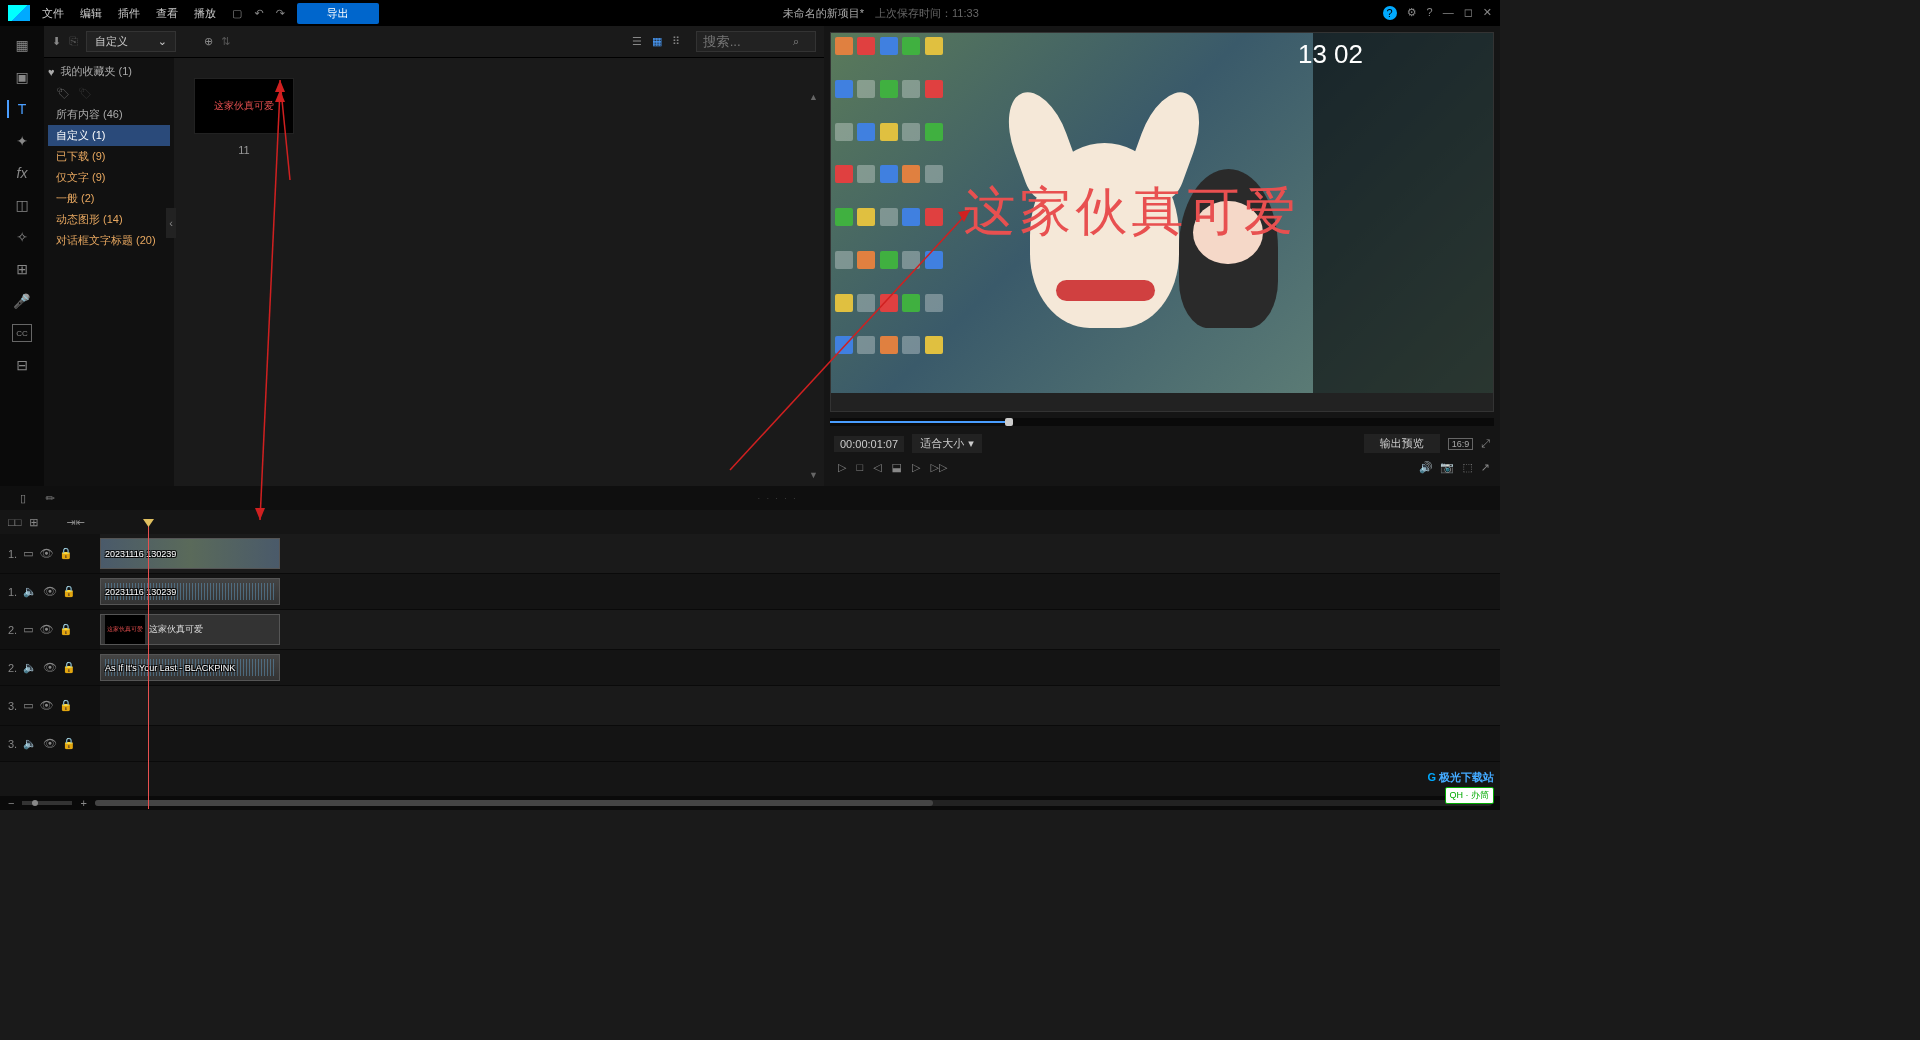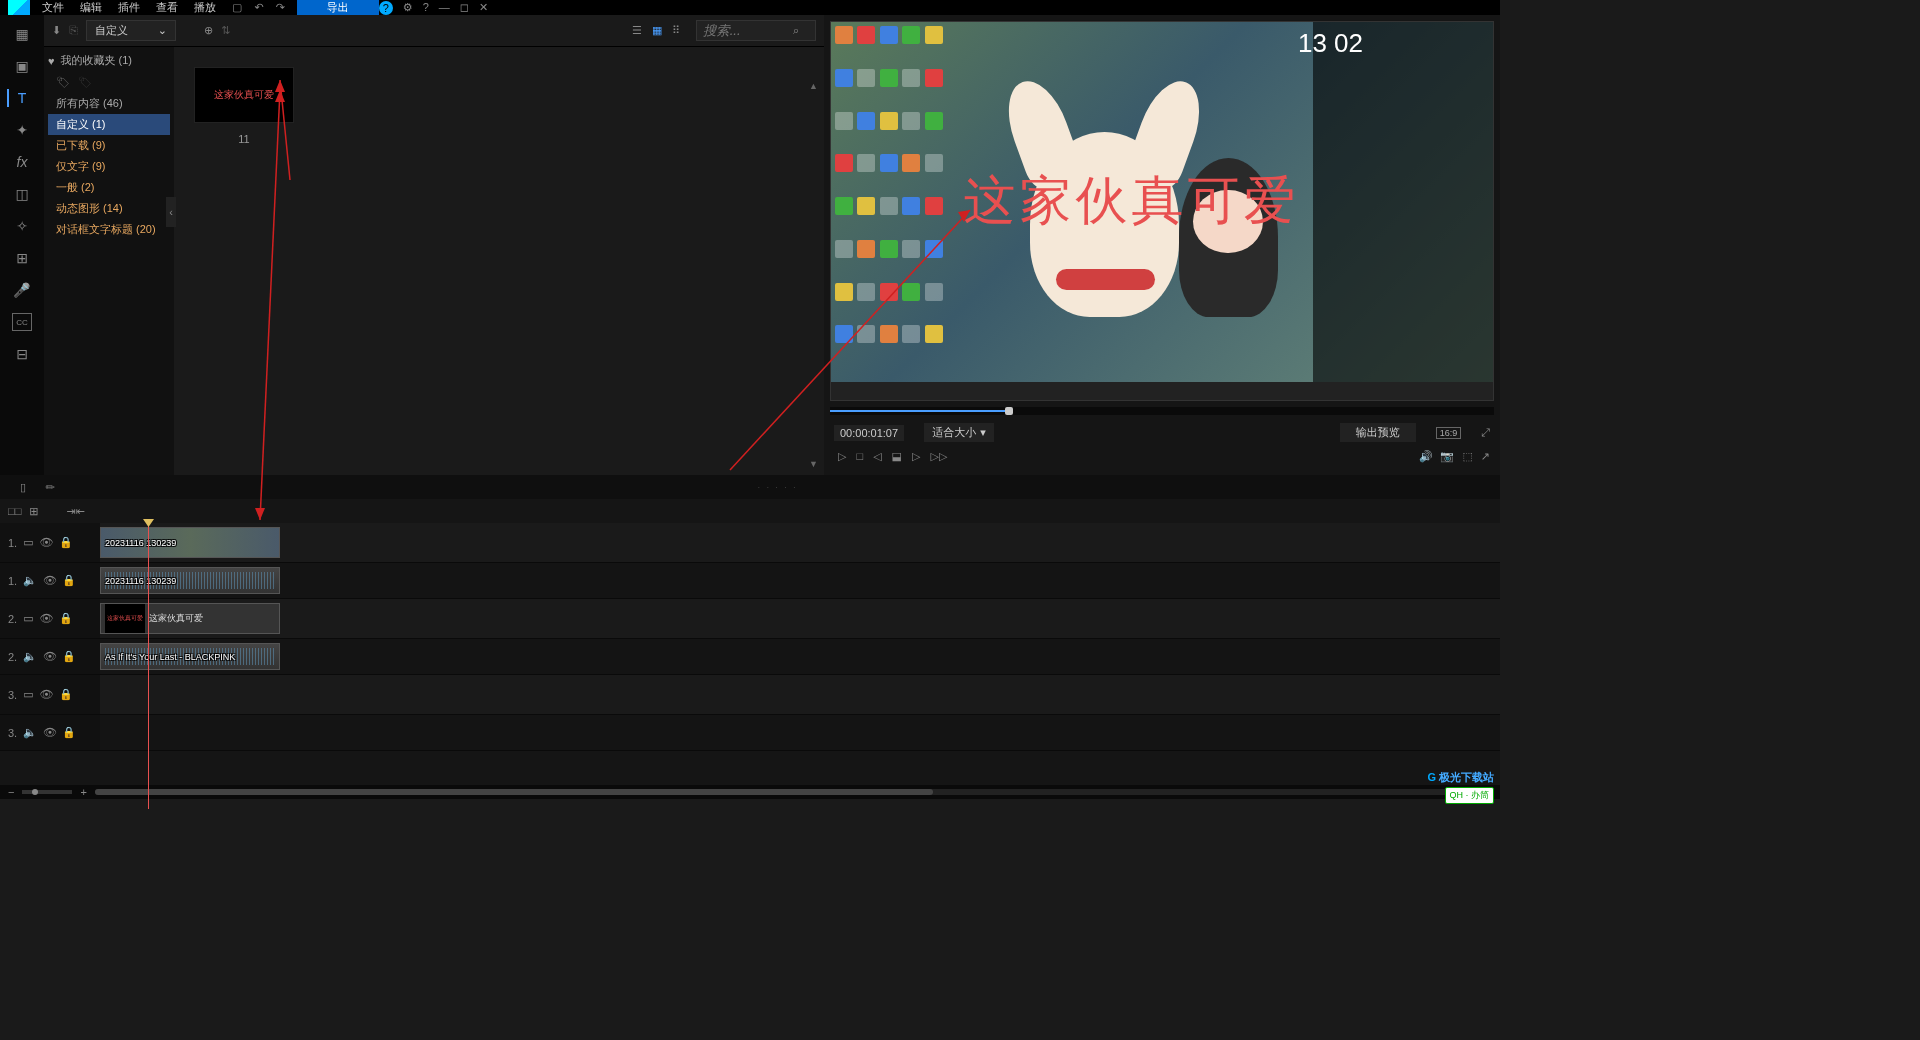--- a/index.html
+++ b/index.html
@@ -1,17 +1,17 @@
 <!DOCTYPE html>
 <html><head>
 <meta charset="utf-8">
 <style>
 * { margin: 0; padding: 0; box-sizing: border-box; font-family: "Microsoft YaHei", Arial, sans-serif; }
 body { background: #1a1a1a; color: #ccc; font-size: 11px; width: 1500px; height: 810px; overflow: hidden; position: relative; }
-.titlebar { height: 15px; background: #000; display: flex; align-items: center; padding: 0 8px; }
+.titlebar { height: 26px; background: #000; display: flex; align-items: center; padding: 0 8px; }
 .logo { width: 22px; height: 16px; background: linear-gradient(135deg, #0ff 50%, #0af 50%); margin-right: 12px; }
 .menu { display: flex; gap: 16px; }
 .menu span { color: #ccc; cursor: pointer; }
 .tb-icons { display: flex; gap: 12px; margin-left: 16px; color: #888; }
 .export-btn { background: #0066cc; color: #fff; padding: 3px 30px; margin-left: 12px; border-radius: 2px; cursor: pointer; }
 .title-center { flex: 1; text-align: center; color: #aaa; }
 .title-center .saved { color: #666; margin-left: 8px; }
 .win-controls { display: flex; gap: 10px; color: #888; }
 .help-icon { background: #0af; border-radius: 50%; width: 14px; height: 14px; text-align: center; line-height: 14px; color: #000; }
 
@@ -21,21 +21,21 @@
 .rail-icon.active { color: #4a9eff; border-left: 2px solid #4a9eff; padding-left: 8px; margin-left: -10px; }
 
 .browser { width: 780px; background: #151515; display: flex; flex-direction: column; }
 .browser-toolbar { height: 32px; background: #1a1a1a; display: flex; align-items: center; padding: 0 8px; gap: 8px; border-bottom: 1px solid #000; }
 .dropdown { background: #222; border: 1px solid #333; padding: 2px 8px; color: #ccc; min-width: 90px; display: flex; justify-content: space-between; align-items: center; cursor: pointer; }
 .spacer { flex: 1; }
 .view-btns { display: flex; gap: 4px; }
 .view-btn { width: 16px; height: 14px; color: #888; cursor: pointer; }
 .view-btn.active { color: #4a9eff; }
 .search-box { background: #222; border: 1px solid #333; padding: 2px 6px; width: 120px; display: flex; align-items: center; }
-.search-box input { background: none; border: none; color: #ccc; width: 90px; outline: none; font-style: italic; }
+.search-box input { background: none; border: none; color: #ccc; width: 90px; outline: none; }
 
 .browser-body { flex: 1; display: flex; }
 .tree { width: 130px; background: #111; padding: 6px 4px; }
 .tree-header { display: flex; align-items: center; gap: 6px; color: #aaa; margin-bottom: 4px; }
 .tree-icons { display: flex; gap: 8px; padding: 4px 8px; color: #666; }
 .tree-item { padding: 3px 8px; color: #e8a860; cursor: pointer; }
 .tree-item.selected { background: #2a4a7a; color: #fff; }
 .tree-item.header { color: #aaa; }
 
 .thumbs { flex: 1; background: #1a1a1a; padding: 20px; position: relative; }
@@ -67,21 +67,21 @@
 .ear.l { left: 0; transform: rotate(-20deg); }
 .ear.r { right: 0; transform: rotate(20deg); }
 .girl { position: absolute; right: 15%; top: 30%; width: 30%; height: 60%; background: #2a2a2a; border-radius: 50% 50% 30% 30%; }
 .girl-face { position: absolute; top: 20%; left: 15%; width: 70%; height: 40%; background: #f5d8c8; border-radius: 50%; }
 .collar { position: absolute; left: 18%; top: 72%; width: 30%; height: 8%; background: #d04040; border-radius: 20px; }
 
 .preview-scrub { height: 8px; background: #0a0a0a; margin: 6px 0; position: relative; }
 .scrub-fill { position: absolute; left: 0; top: 3px; height: 2px; width: 27%; background: #4a9eff; }
 .scrub-handle { position: absolute; left: 27%; top: 0; width: 8px; height: 8px; background: #ccc; border-radius: 2px; transform: translateX(-50%); }
 
-.preview-controls { display: flex; align-items: center; gap: 20px; padding: 2px 4px; }
+.preview-controls { display: flex; align-items: center; gap: 8px; padding: 2px 4px; }
 .pc-time { background: #222; padding: 2px 6px; color: #ccc; }
 .pc-fit { background: #222; padding: 2px 8px; color: #ccc; display: flex; align-items: center; gap: 4px; cursor: pointer; }
 .pc-out { background: #222; padding: 2px 16px; color: #ccc; cursor: pointer; }
 .transport { display: flex; gap: 10px; padding: 4px; color: #888; }
 .transport span { cursor: pointer; }
 .right-icons { display: flex; gap: 8px; color: #888; }
 .aspect-badge { border: 1px solid #666; padding: 0 3px; font-size: 9px; color: #aaa; }
 
 .middle-bar { height: 24px; background: #0f0f0f; display: flex; align-items: center; padding: 0 20px; gap: 20px; }
 .brush-icon { color: #888; transform: rotate(-45deg); }
@@ -133,20 +133,24 @@
     <span>插件</span>
     <span>查看</span>
     <span>播放</span>
   </div>
   <div class="tb-icons">
     <span>▢</span>
     <span>↶</span>
     <span>↷</span>
   </div>
   <div class="export-btn">导出</div>
+  <div class="title-center">
+    <span>未命名的新项目*</span>
+    <span class="saved"><span>上次保存时间：</span><span>11:33</span></span>
+  </div>
   <div class="win-controls">
     <span class="help-icon">?</span>
     <span>⚙</span>
     <span>?</span>
     <span>—</span>
     <span>◻</span>
     <span>✕</span>
   </div>
 </div>
 

